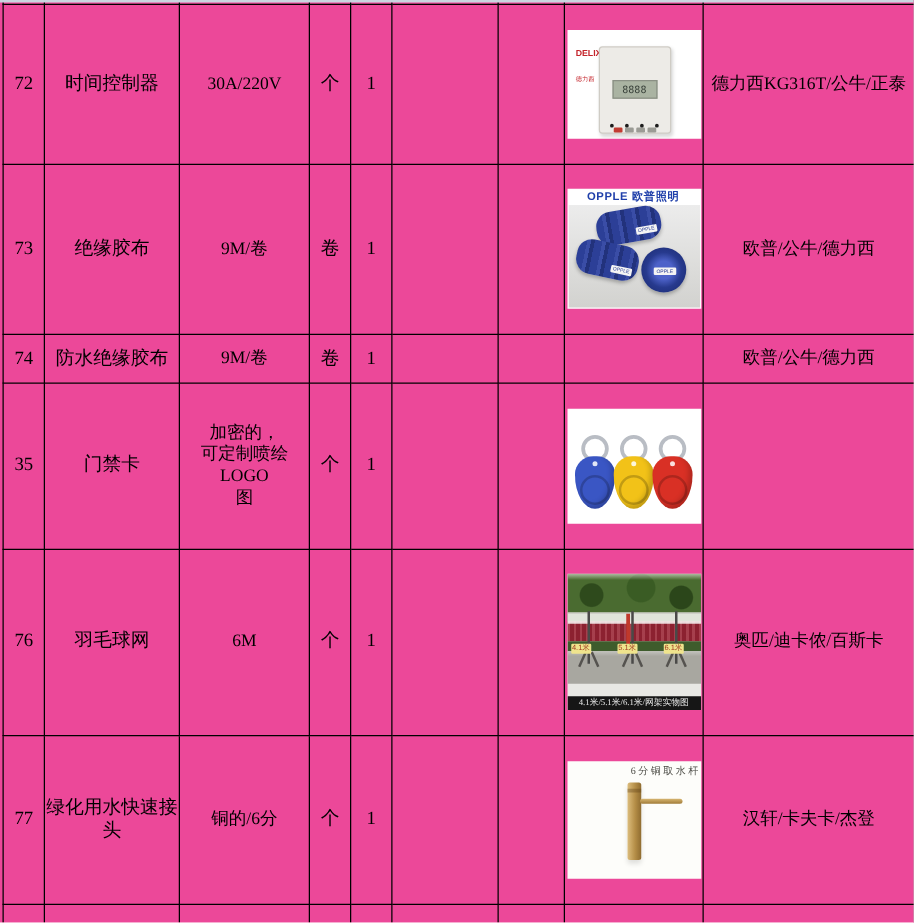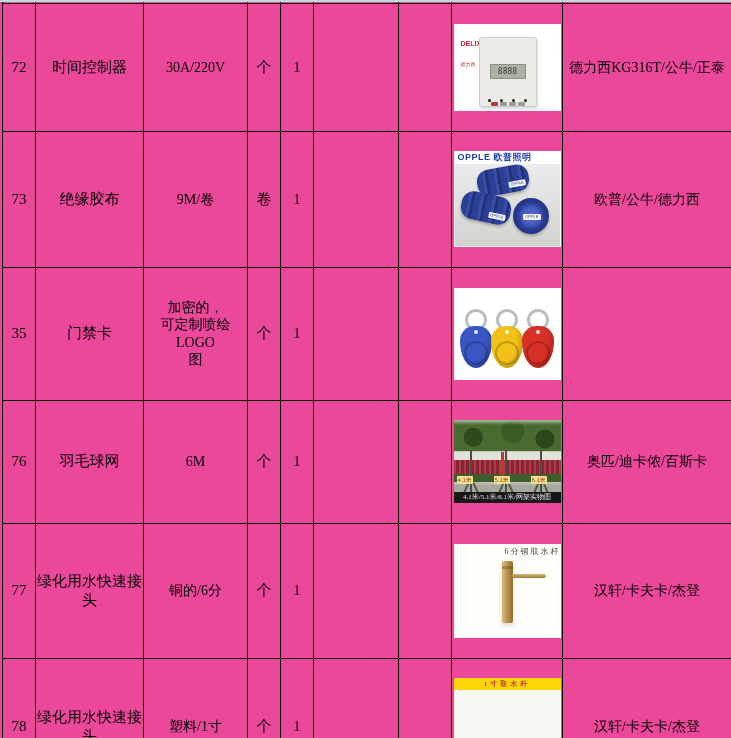--- a/index.html
+++ b/index.html
@@ -25,21 +25,21 @@
   .t-lcd{width:34px;height:13px;margin:7px auto 3px;background:#aab3a2;border:1px solid #8a8f84;
          font-family:"DejaVu Sans Mono",monospace;font-size:8px;line-height:13px;color:#39413a;text-align:center;}
   .t-btns{display:flex;justify-content:center;gap:2px;margin-top:2px;}
   .t-btn{width:7px;height:4px;background:#9b9b95;border-radius:1px;}
   .t-btn.red{background:#c23b32;}
   .t-dots{position:absolute;bottom:4px;left:0;width:100%;display:flex;justify-content:space-evenly;}
   .t-dots i{width:3px;height:3px;border-radius:50%;background:#1c1c1c;}
 
   
   .art-tape{height:96px;}
-  .tp-logo{position:absolute;top:1px;left:4px;color:#1f3faa;font-weight:bold;font-size:9px;
+  .tp-logo{position:absolute;top:1px;left:16px;color:#1f3faa;font-weight:bold;font-size:9px;
            font-family:"Liberation Sans",sans-serif;letter-spacing:.5px;}
   .tp-stage{position:absolute;top:13px;left:1px;width:105px;height:82px;
             background:linear-gradient(#ececec,#d2d2cf);}
   .tp-roll{position:absolute;border-radius:12px;
            background:repeating-linear-gradient(90deg,#2c3f97 0 6px,#3a4da6 6px 9px,#22327c 9px 12px);
            box-shadow:0 2px 3px rgba(0,0,0,.25);}
   .tp-top{left:22px;top:3px;width:52px;height:27px;transform:rotate(-10deg);}
   .tp-left{left:6px;top:30px;width:50px;height:28px;transform:rotate(12deg);}
   .tp-right{left:58px;top:34px;width:36px;height:36px;border-radius:50%;
             background:radial-gradient(circle at 50% 50%,#4d62c9 0 28%,#273a8e 55%,#18276b 100%);}
@@ -55,21 +55,21 @@
       border-radius:46% 46% 50% 50%/34% 34% 64% 64%;box-shadow:inset -3px -3px 4px rgba(0,0,0,.18);}
   .fb::before{content:"";position:absolute;left:50%;top:15px;transform:translateX(-50%);
               width:20px;height:20px;border-radius:50%;border:2px solid rgba(0,0,0,.20);}
   .fb::after{content:"";position:absolute;left:50%;top:4px;transform:translateX(-50%);
              width:4px;height:4px;border-radius:50%;background:rgba(255,255,255,.85);}
   .fob-blue .fb{background:#3a56c4;}
   .fob-yellow .fb{background:#f2c218;}
   .fob-red .fb{background:#d93025;}
 
   
-  .art-net{height:83px;background:#e8e8e4;}
+  .art-net{height:109px;background:#e8e8e4;}
   .nt-trees{position:absolute;top:0;left:0;width:100%;height:38px;background:#4a6b30;
             background-image:linear-gradient(rgba(255,255,255,.55),transparent 5px),
             radial-gradient(circle at 18% 45%,#2e4a1c 0 9px,transparent 10px),
             radial-gradient(circle at 55% 30%,#3a5c24 0 11px,transparent 12px),
             radial-gradient(circle at 85% 50%,#2b461a 0 9px,transparent 10px);}
   .nt-hedge{position:absolute;top:38px;left:0;width:100%;height:16px;background:#8c2130;
             background-image:repeating-linear-gradient(90deg,rgba(214,120,130,.35) 0 2px,transparent 2px 5px);}
   .nt-netband{position:absolute;top:31px;left:0;width:100%;height:8px;background:rgba(250,250,248,.85);
               border-top:1px solid #c9c9c4;z-index:2;}
   .nt-shrub{position:absolute;top:54px;left:0;width:100%;height:8px;background:#3e5c2c;}
@@ -175,20 +175,31 @@
           <div class="tp-stage">
             <div class="tp-roll tp-top"><span class="tp-label">OPPLE</span></div>
             <div class="tp-roll tp-left"><span class="tp-label">OPPLE</span></div>
             <div class="tp-roll tp-right"><span class="tp-label">OPPLE</span></div>
           </div>
         </div>
       </td>
       <td class="c brand">欧普/公牛/德力西</td>
     </tr>
 
+    <tr style="height:39px">
+      <td class="c num">74</td>
+      <td class="c name">防水绝缘胶布</td>
+      <td class="c spec">9M/卷</td>
+      <td class="c unit">卷</td>
+      <td class="c qty">1</td>
+      <td class="c"></td>
+      <td class="c"></td>
+      <td class="c imgc"></td>
+      <td class="c brand">欧普/公牛/德力西</td>
+    </tr>
 
     <tr style="height:98px">
       <td class="c num">35</td>
       <td class="c name">门禁卡</td>
       <td class="c spec">加密的，
 可定制喷绘LOGO
 图</td>
       <td class="c unit">个</td>
       <td class="c qty">1</td>
       <td class="c"></td>

